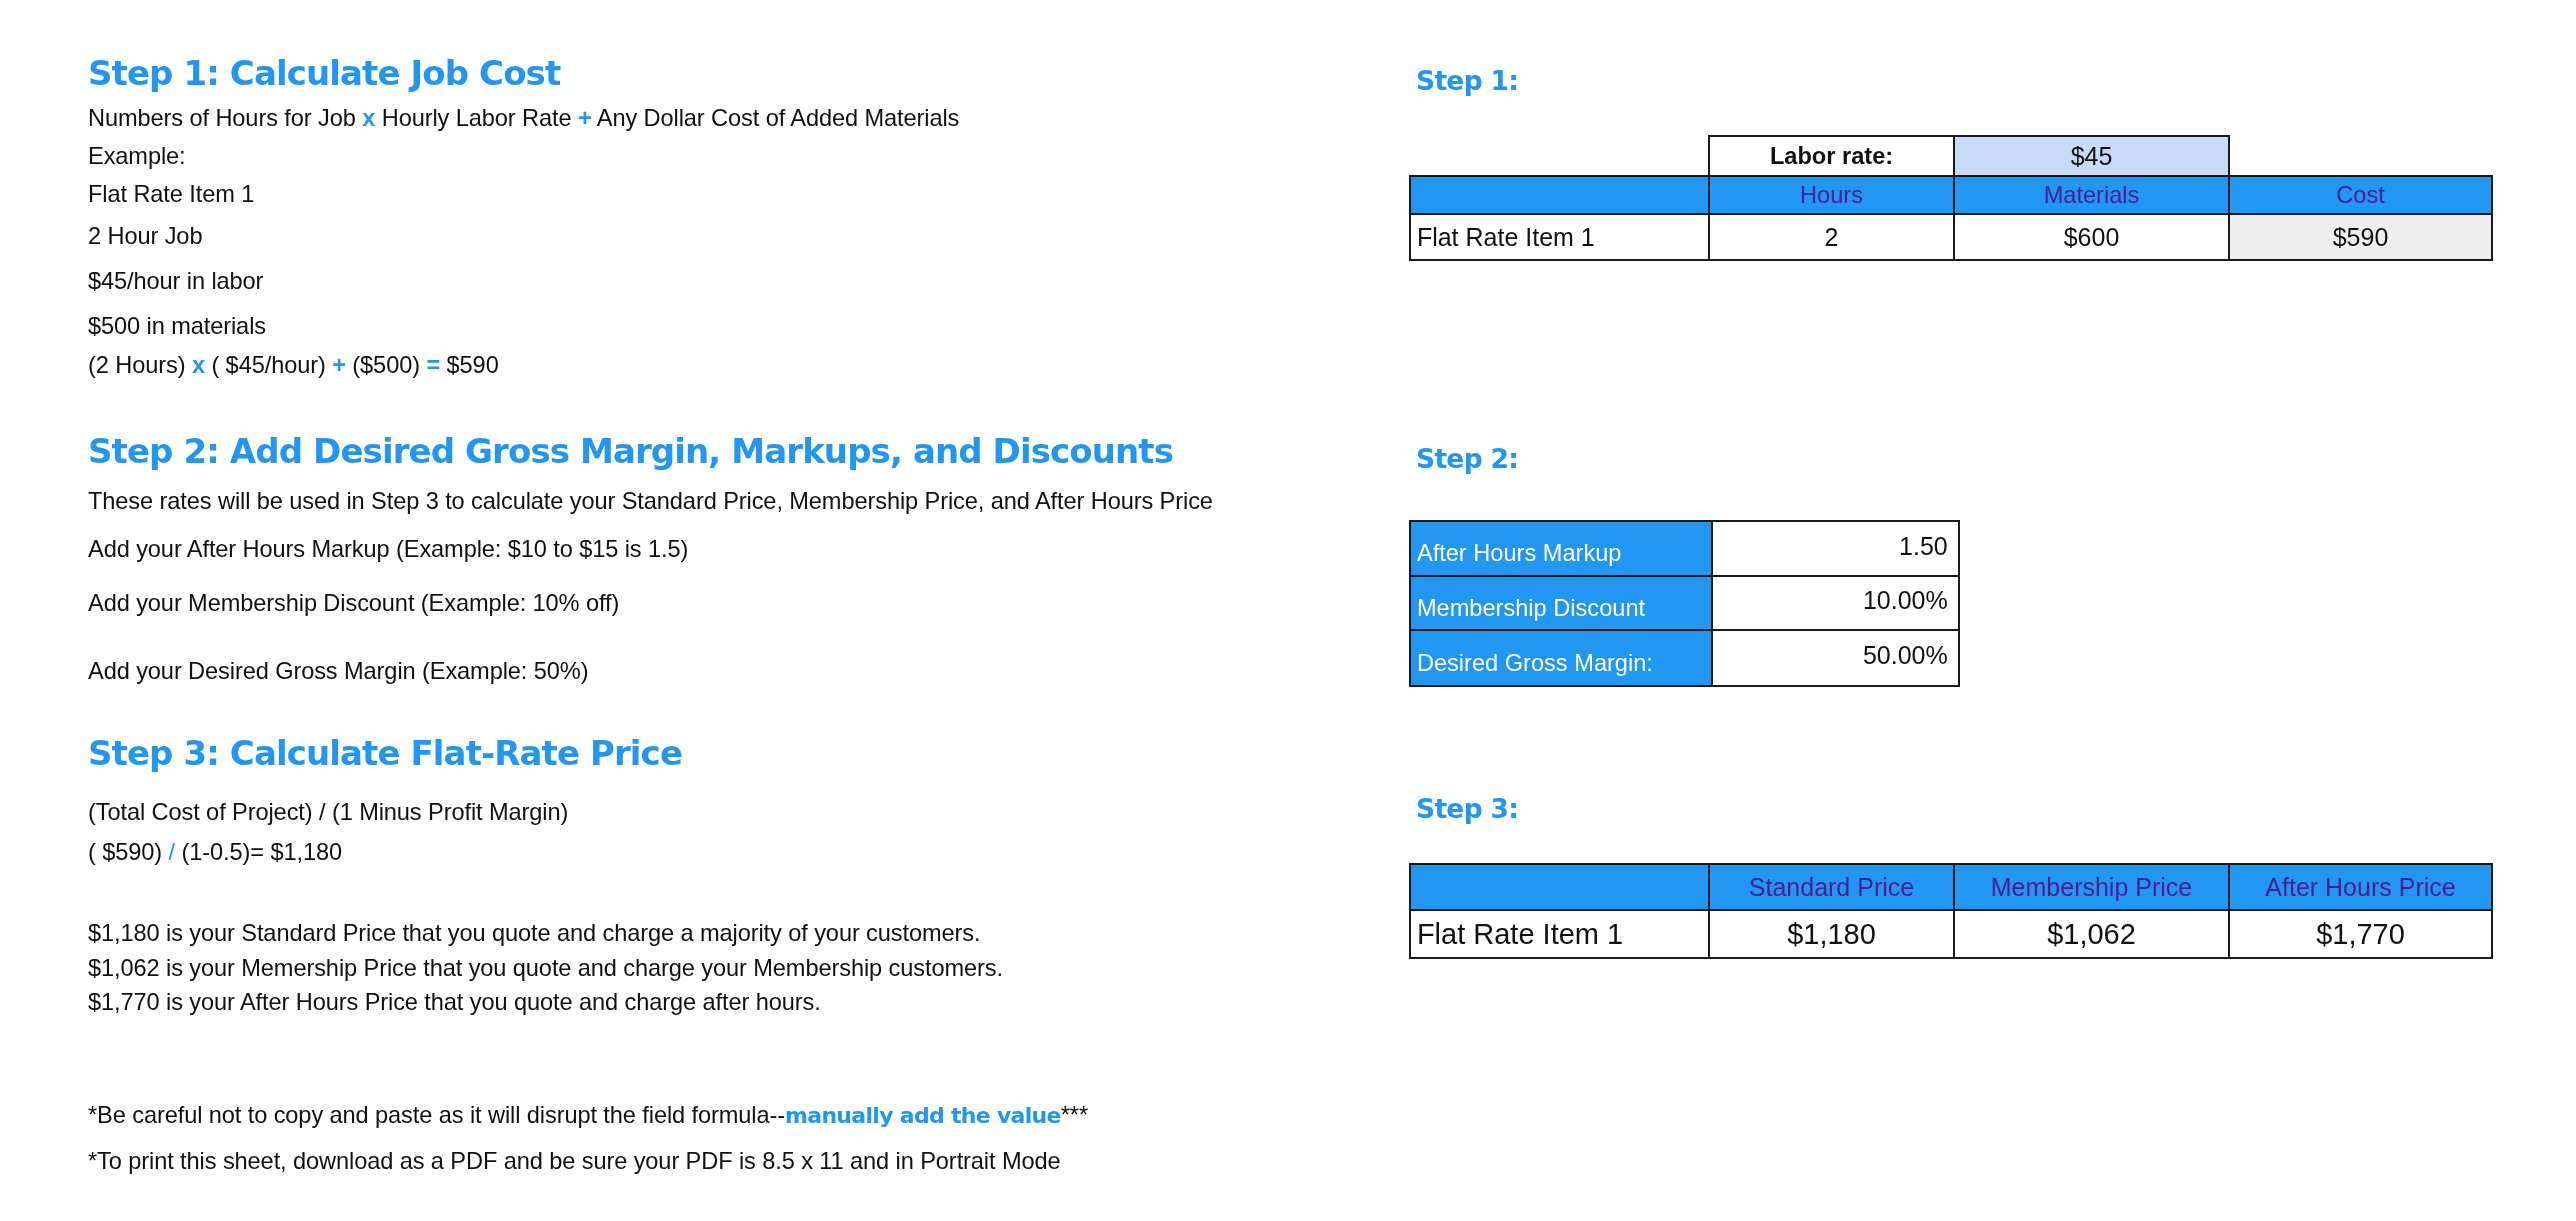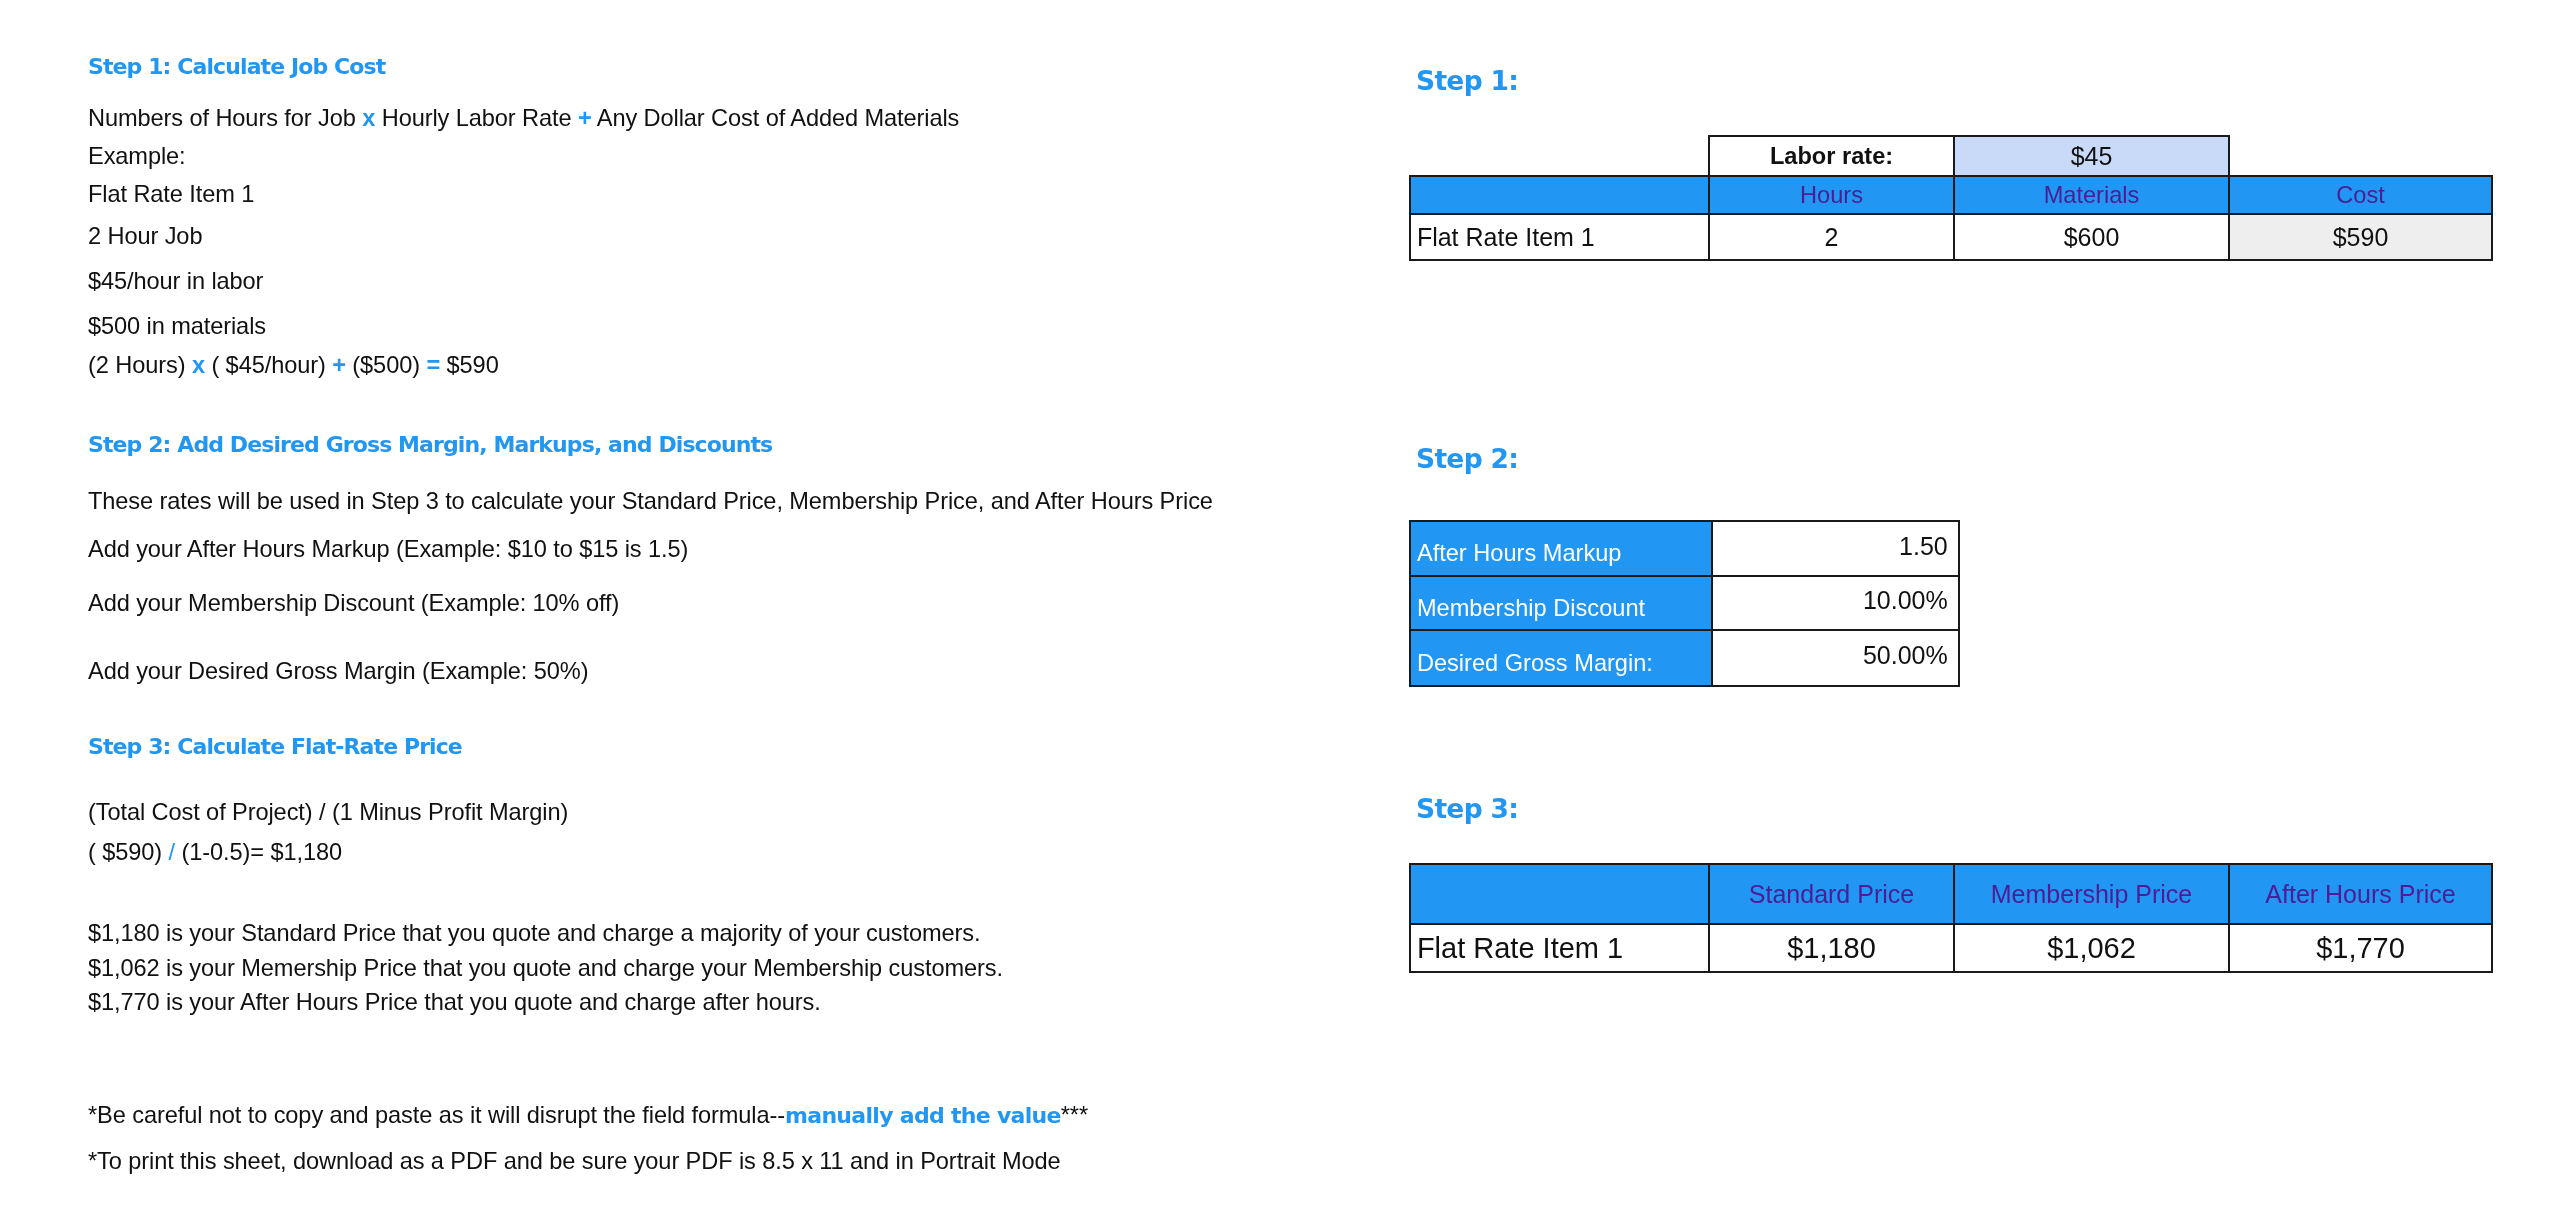--- a/index.html
+++ b/index.html
@@ -1,20 +1,20 @@
 <!DOCTYPE html>
 <html style="font-size:11.8px"><head>
 <meta charset="utf-8">
 <style>
   html, body { margin: 0; padding: 0; background: #ffffff; }
   body { width: 2576px; height: 1221px; position: relative; overflow: hidden;
          font-family: "Liberation Sans", sans-serif; color: #111111; }
   .abs { position: absolute; white-space: nowrap; }
   .h1 { font-family: "DejaVu Sans", sans-serif; font-weight: bold; color: #2196F3;
-        font-size: 22px; letter-spacing: -0.9px; line-height: 1; }
+        font-size: 34px; letter-spacing: -0.9px; line-height: 1; }
   .h2 { font-family: "DejaVu Sans", sans-serif; font-weight: bold; color: #2196F3;
         font-size: 26.5px; letter-spacing: -0.7px; line-height: 1; }
   .body-text { font-size: 23.6px; line-height: 1; color: #111; letter-spacing: -0.1px; }
   .op { color: #2196F3; font-weight: bold; }
   .op-thin { color: #2196F3; }
   .emph { font-family: "DejaVu Sans", sans-serif; font-weight: bold; color: #2196F3; font-size: 22px; letter-spacing: -0.7px; }
 
   table.sheet { position: absolute; border-collapse: collapse; table-layout: fixed; }
   table.sheet td { border: 2.2px solid #1a1a1a; padding: 0; box-sizing: border-box; vertical-align: middle; }
   td.hdr { background: #2196F3; color: #4c1d95; text-align: center; font-size: 23.6px; }
@@ -137,21 +137,21 @@
 <div class="abs h2" style="left:1416px; top:796px;">Step 3:</div>
 
 <table class="sheet" style="left:1409px; top:863px; width:1082px;">
   <colgroup>
     <col style="width:299px">
       <col style="width:245px">
       <col style="width:275px">
       <col style="width:263px">
   </colgroup>
   <tbody>
-      <tr style="height:60px;">
+      <tr style="height:46px;">
     <td class="hdr"></td>
     <td class="hdr" style="font-size:25px;">Standard Price</td>
     <td class="hdr" style="font-size:25px;">Membership Price</td>
     <td class="hdr" style="font-size:25px;">After Hours Price</td>
   </tr>
   <tr style="height:48px;">
     <td class="lbl big">Flat Rate Item 1</td>
     <td class="val big">$1,180</td>
     <td class="val big">$1,062</td>
     <td class="val big">$1,770</td>

